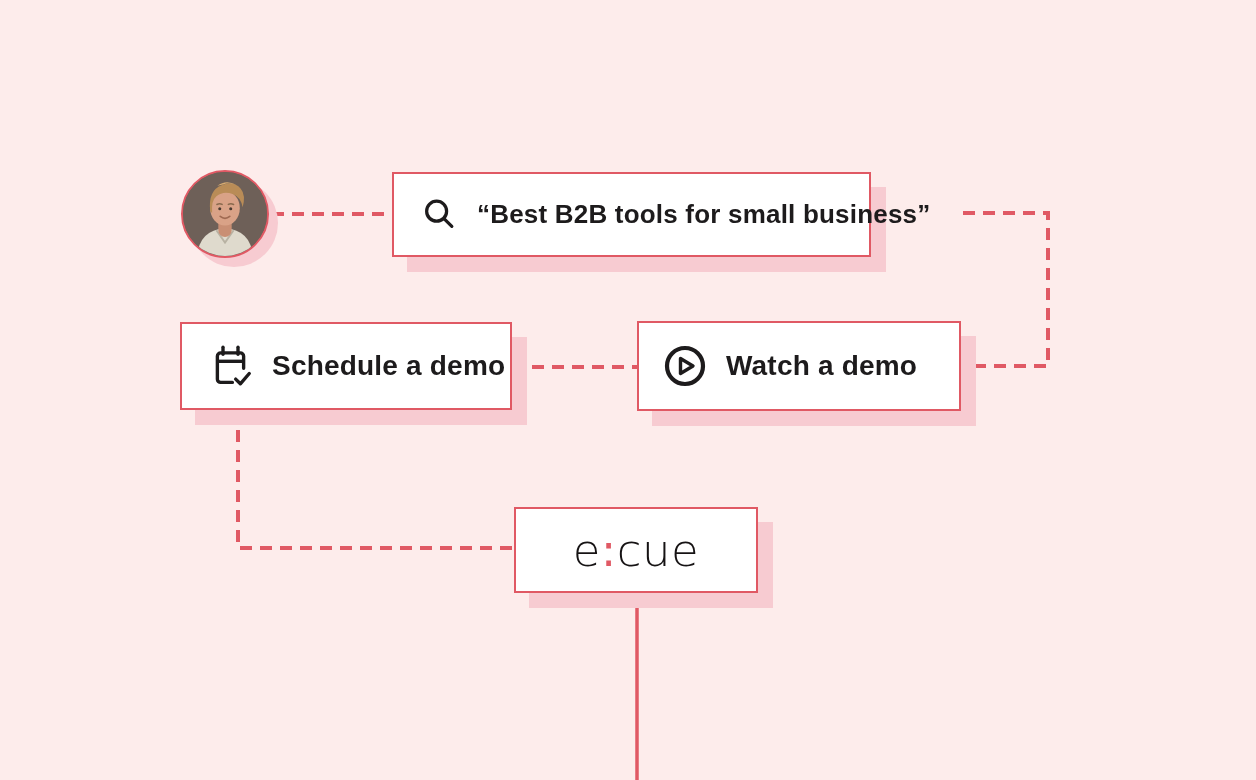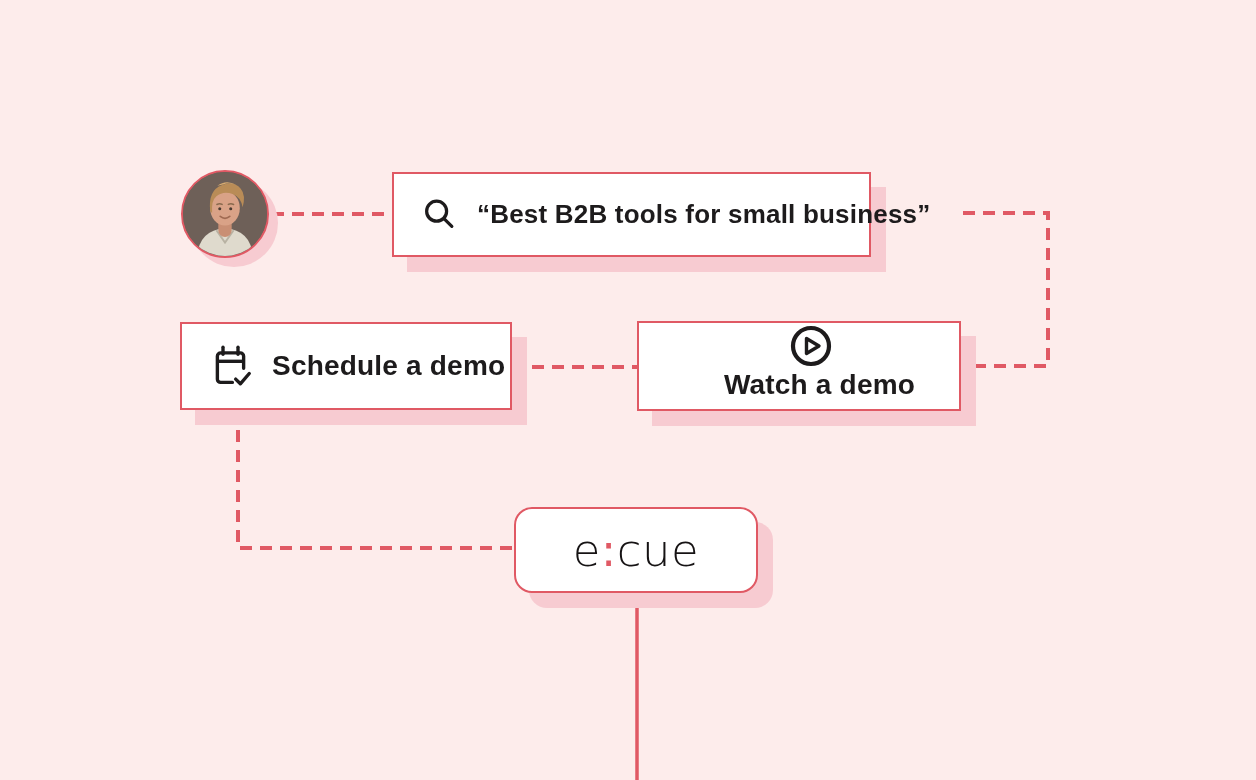--- a/index.html
+++ b/index.html
@@ -75,24 +75,24 @@
   .box .icon { display: inline-flex; flex: none; }
   .box .icon svg { display: block; }
   .box .icon svg * { stroke: var(--text, #1d1b1c); }
 
   .box-search { left: 392px; top: 172px; width: 479px; height: 85px; padding-left: 26px; }
   .box-search .label { margin-left: 19px; font-size: 26px; font-weight: 700; letter-spacing: 0.2px; white-space: nowrap; }
 
   .box-schedule { left: 180px; top: 322px; width: 332px; height: 88px; padding-left: 26px; }
   .box-schedule .label { margin-left: 19px; font-size: 28px; font-weight: 700; letter-spacing: 0.2px; white-space: nowrap; }
 
-  .box-watch { left: 637px; top: 321px; width: 324px; height: 90px; padding-left: 23px; flex-direction: column; }
+  .box-watch { left: 637px; top: 321px; width: 324px; height: 90px; padding-left: 23px; }
   .box-watch .label { margin-left: 18px; font-size: 28px; font-weight: 700; letter-spacing: 0.2px; white-space: nowrap; }
 
-  .box-logo { left: 514px; top: 507px; width: 244px; height: 86px; justify-content: center; border-radius: 18px; }
+  .box-logo { left: 514px; top: 507px; width: 244px; height: 86px; justify-content: center; }
   .logo {
     font-family: "DejaVu Sans", "Liberation Sans", sans-serif;
     font-weight: 300;
     font-size: 45px;
     letter-spacing: 0.5px;
     color: var(--logo-text, #161314);
     line-height: 1;
     white-space: nowrap;
   }
   .logo .colon { color: var(--logo-colon, #e05964); font-weight: 400; }

